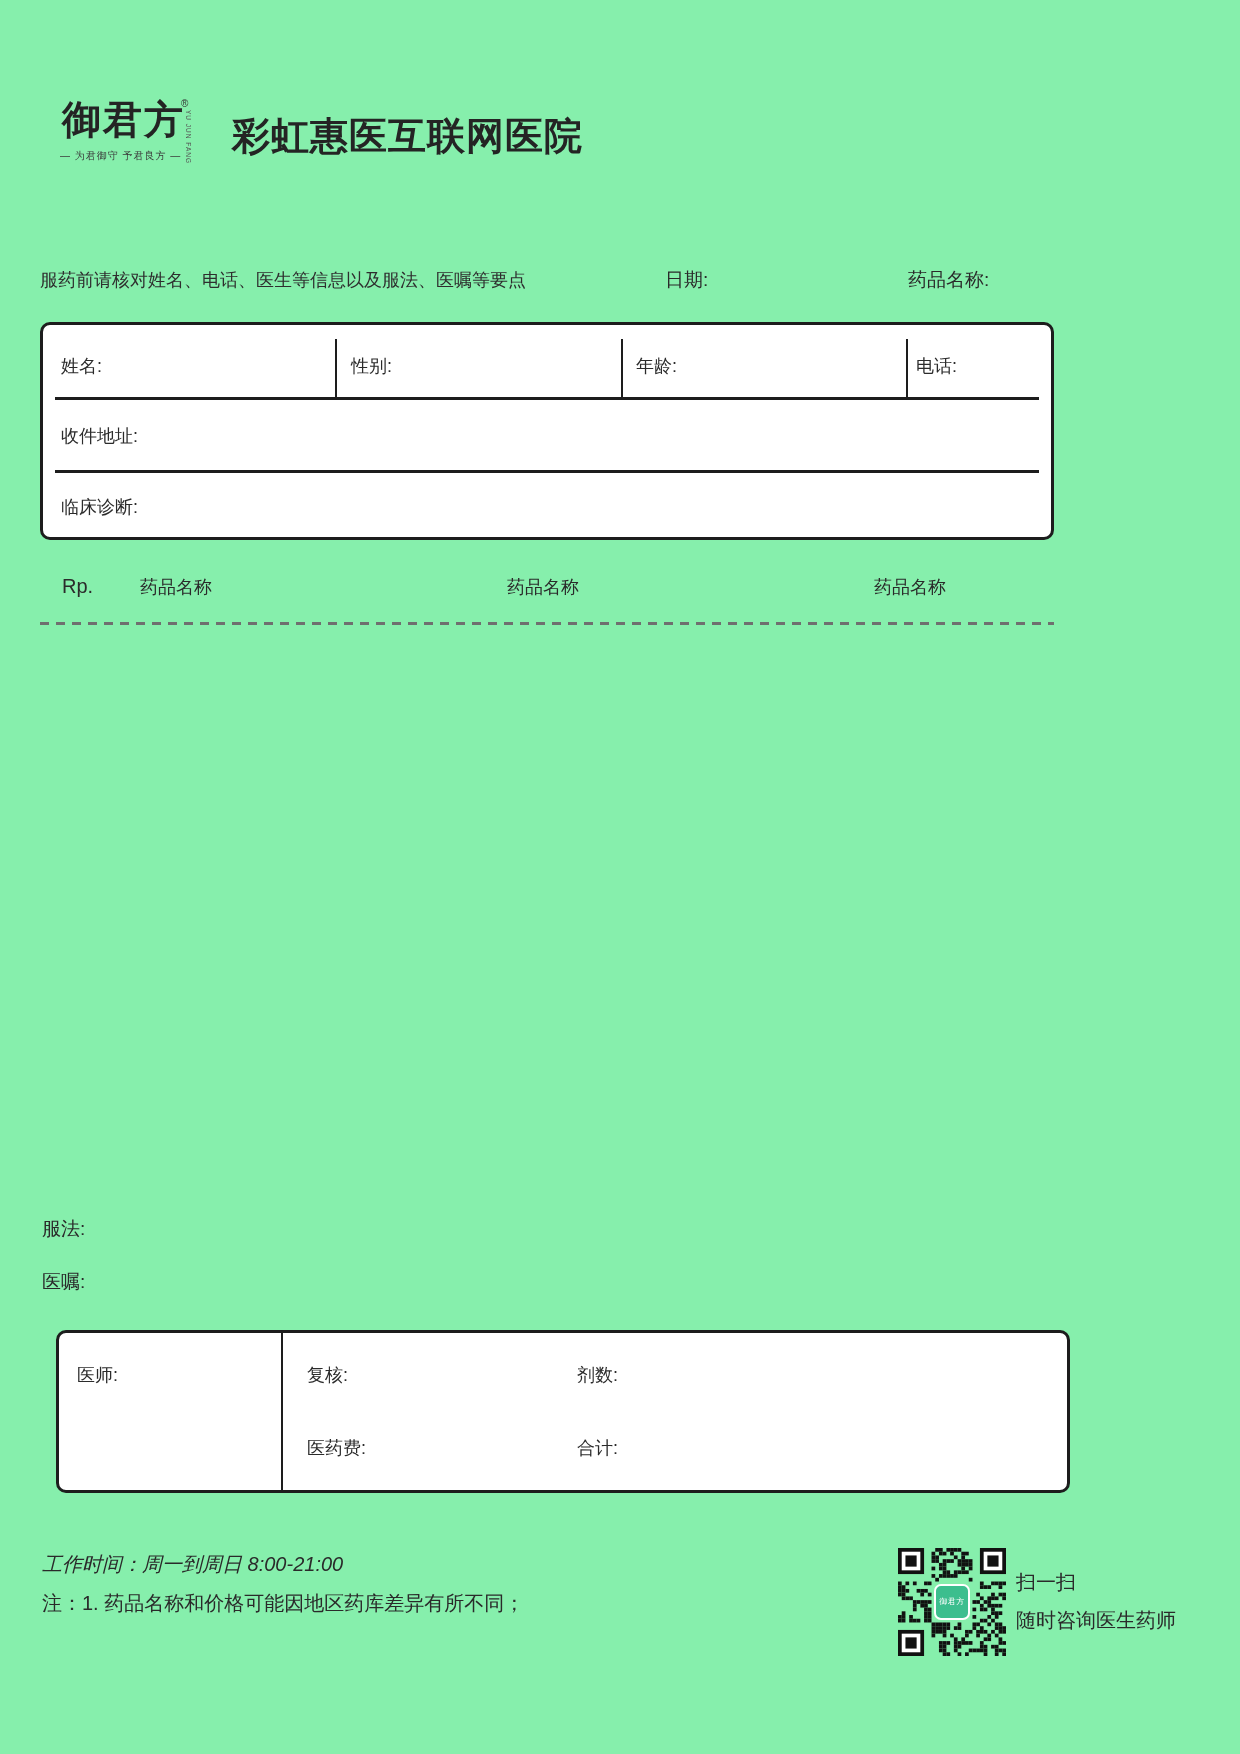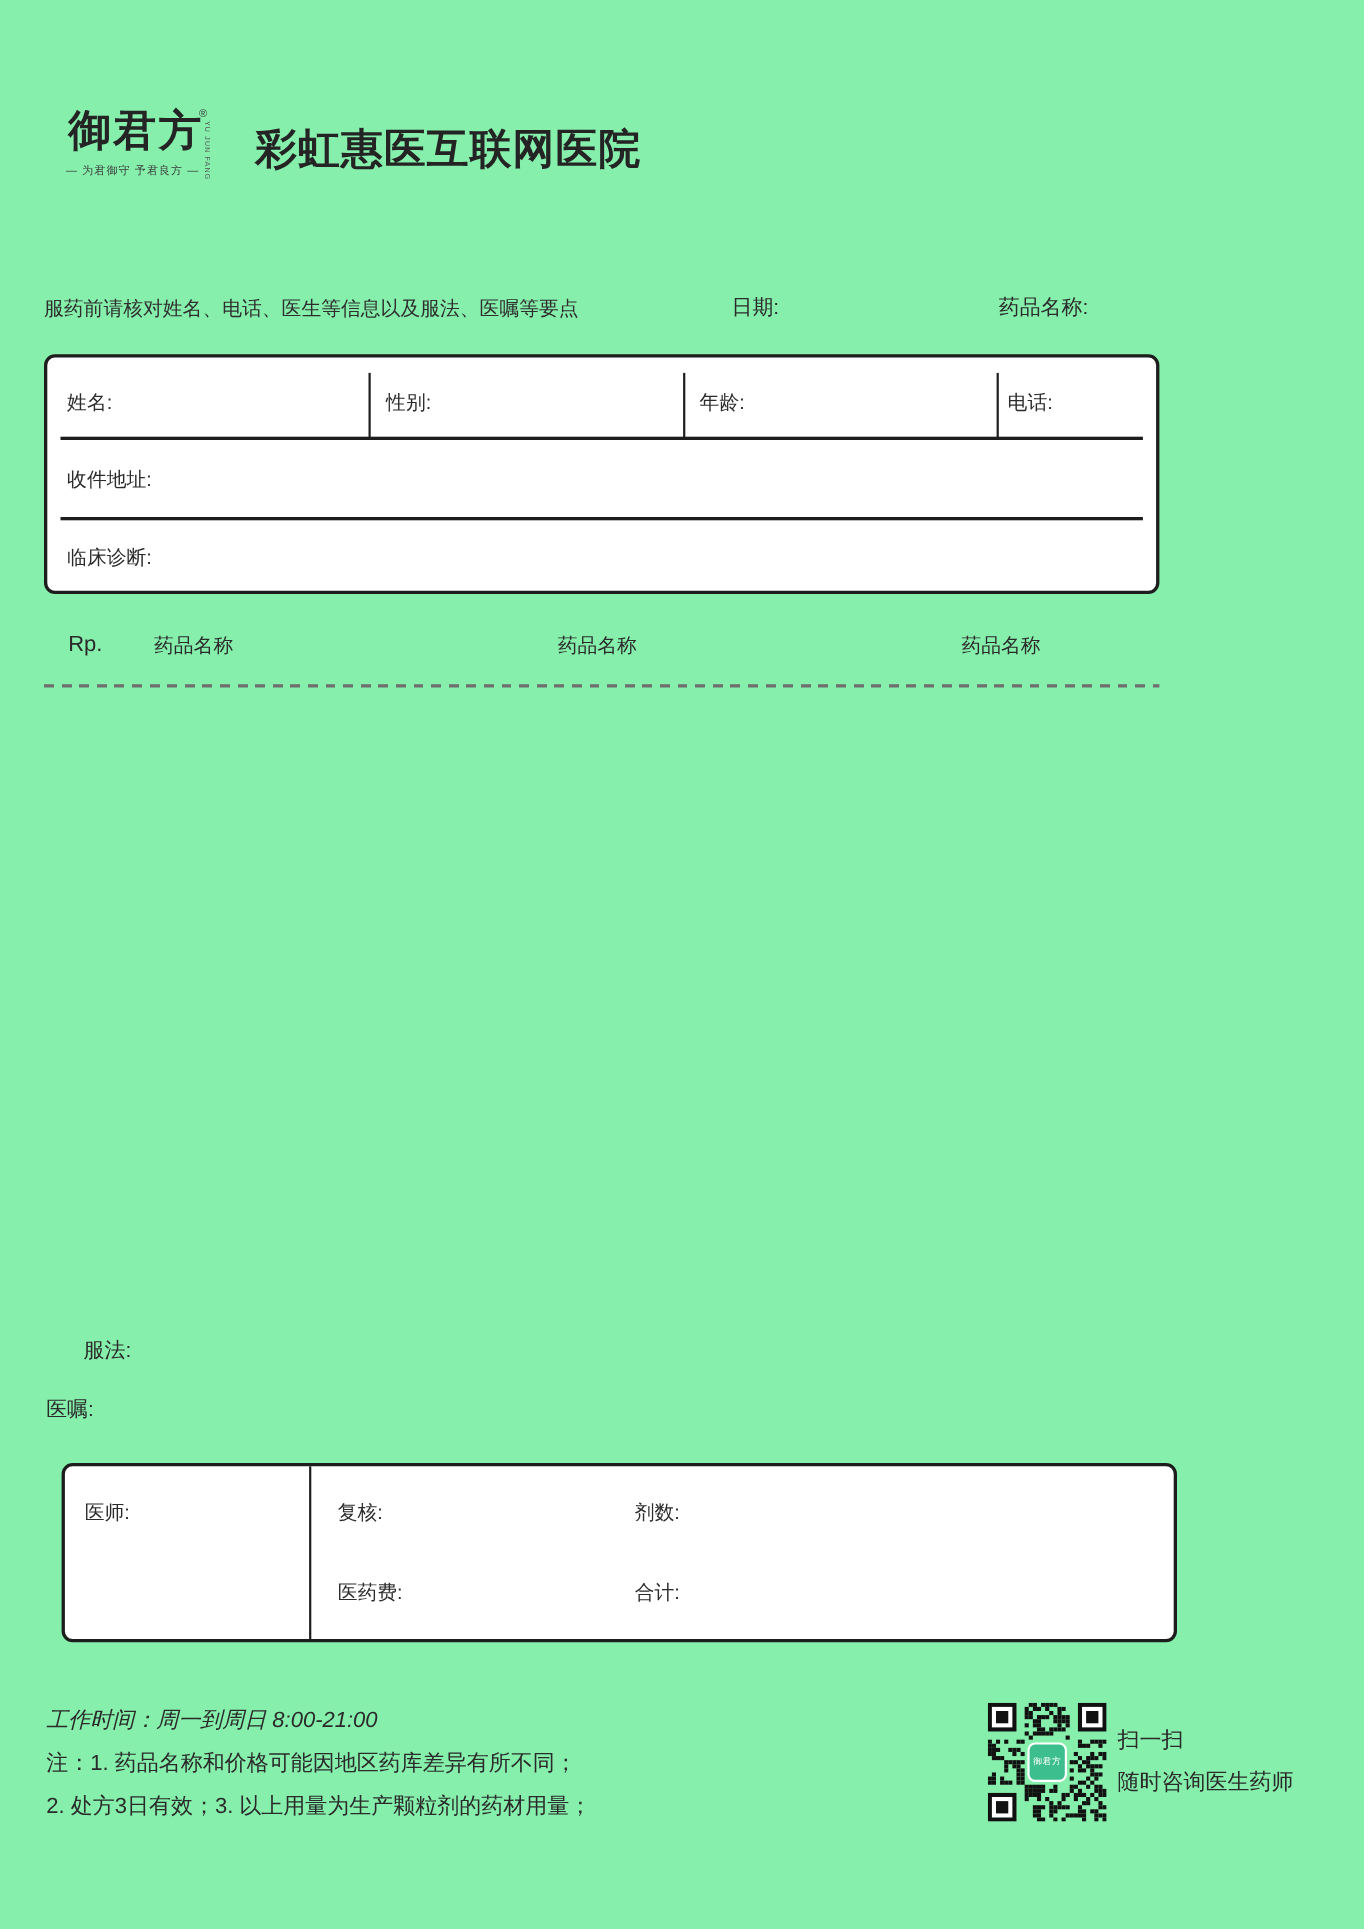--- a/index.html
+++ b/index.html
@@ -40,21 +40,21 @@
   .sv1 { left:222px; top:0; height:100%; }
 
   
   .rp-label { left:62px; top:576px; font-size:20px; color:#2b2b2b; }
   .drug-col1 { left:140px; top:578px; font-size:18px; }
   .drug-col2 { left:507px; top:578px; font-size:18px; }
   .drug-col3 { left:874px; top:578px; font-size:18px; }
   .dashed-line { left:40px; top:622px; width:1014px; height:3px;
     background:repeating-linear-gradient(90deg,#6f6f6f 0 9px,transparent 9px 16px); }
 
-  .usage-label { left:42px; top:1219px; font-size:19px;margin-left:34px; }
+  .usage-label { left:42px; top:1219px; font-size:19px; }
   .advice-label { left:42px; top:1272px; font-size:19px; }
 
   
   .working-hours { left:42px; top:1554px; font-size:20px;font-style:italic; }
   .note-line1 { left:42px; top:1593px; font-size:20px; }
   .note-line2 { left:42px; top:1632px; font-size:20px; }
 
   
   .qr { left:898px; top:1548px; width:108px; height:108px; }
   .qr svg { width:100%; height:100%; display:block; fill:#111; }
@@ -106,21 +106,20 @@
     <div class="lbl" style="left:18px; top:32px;">医师:</div>
     <div class="vdiv sv1"></div>
     <div class="lbl" style="left:248px; top:32px;">复核:</div>
     <div class="lbl" style="left:518px; top:32px;">剂数:</div>
     <div class="lbl" style="left:248px; top:105px;">医药费:</div>
     <div class="lbl" style="left:518px; top:105px;">合计:</div>
   </div>
 
   <div class="abs working-hours">工作时间：周一到周日 8:00-21:00</div>
   <div class="abs note-line1">注：1. 药品名称和价格可能因地区药库差异有所不同；</div>
-  <div class="abs note-line2">2. 处方3日有效；3. 以上用量为生产颗粒剂的药材用量；</div>
 
   <div class="abs qr">
     <svg id="qr-svg" viewBox="0 0 29 29" xmlns="http://www.w3.org/2000/svg">
       <rect x="0" y="0" width="7" height="7"></rect>
         <rect x="1" y="1" width="5" height="5" fill="#fff"></rect>
         <rect x="2" y="2" width="3" height="3"></rect>
       <rect x="22" y="0" width="7" height="7"></rect>
         <rect x="23" y="1" width="5" height="5" fill="#fff"></rect>
         <rect x="24" y="2" width="3" height="3"></rect>
       <rect x="0" y="22" width="7" height="7"></rect>

